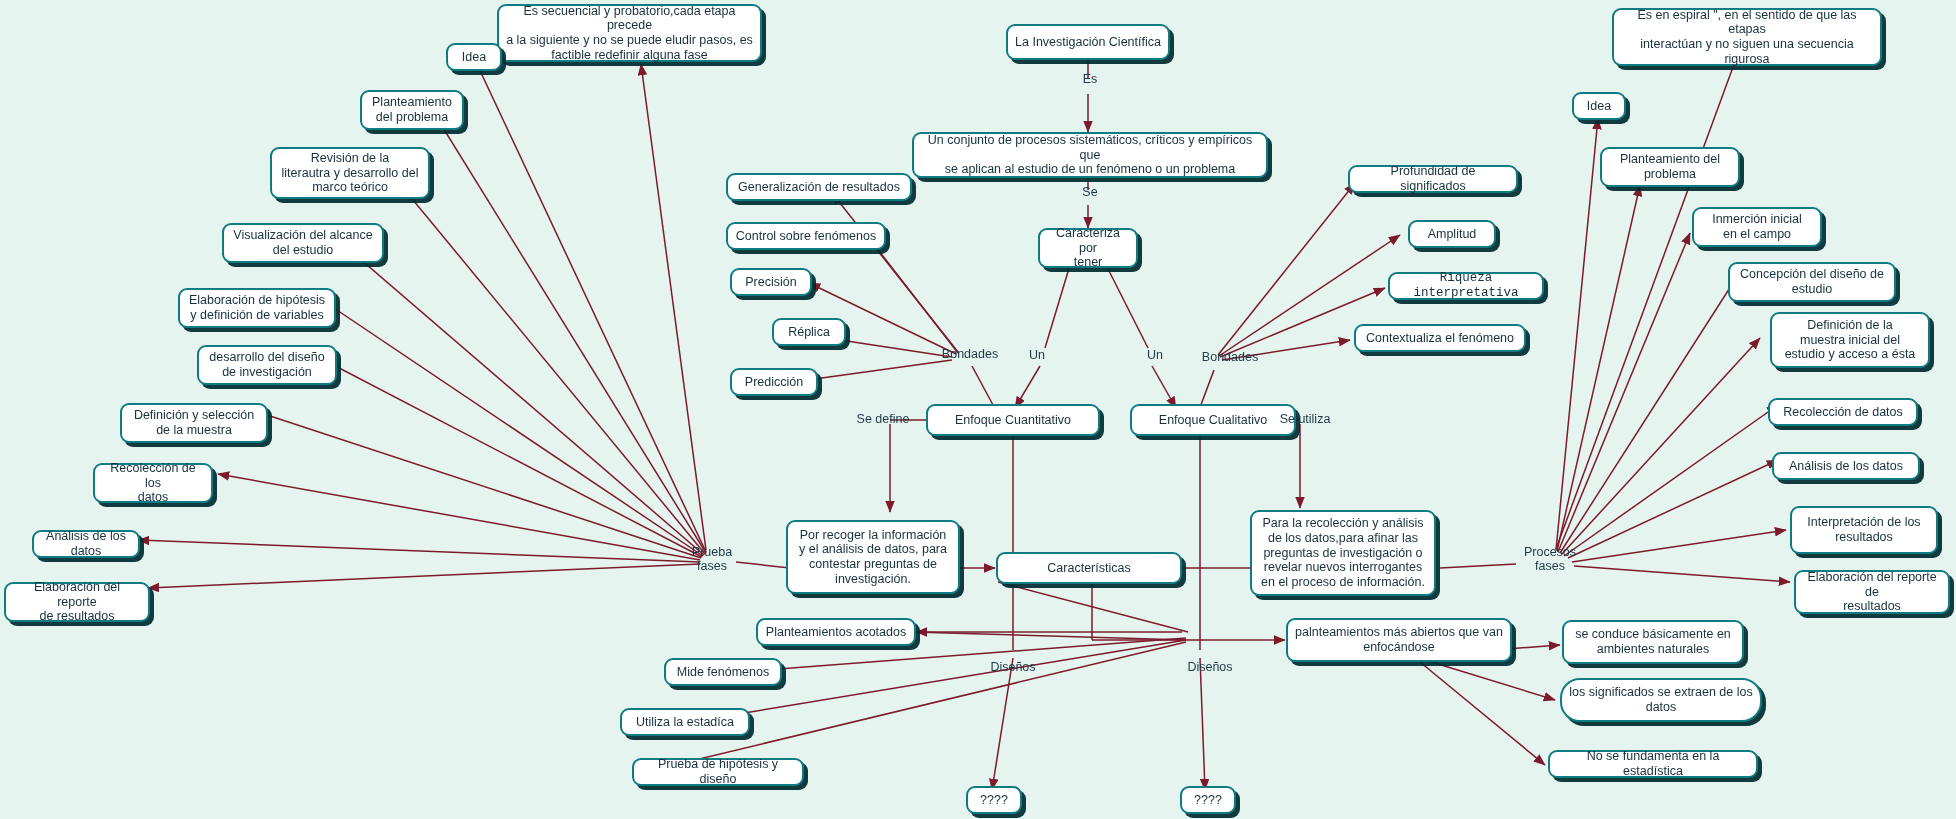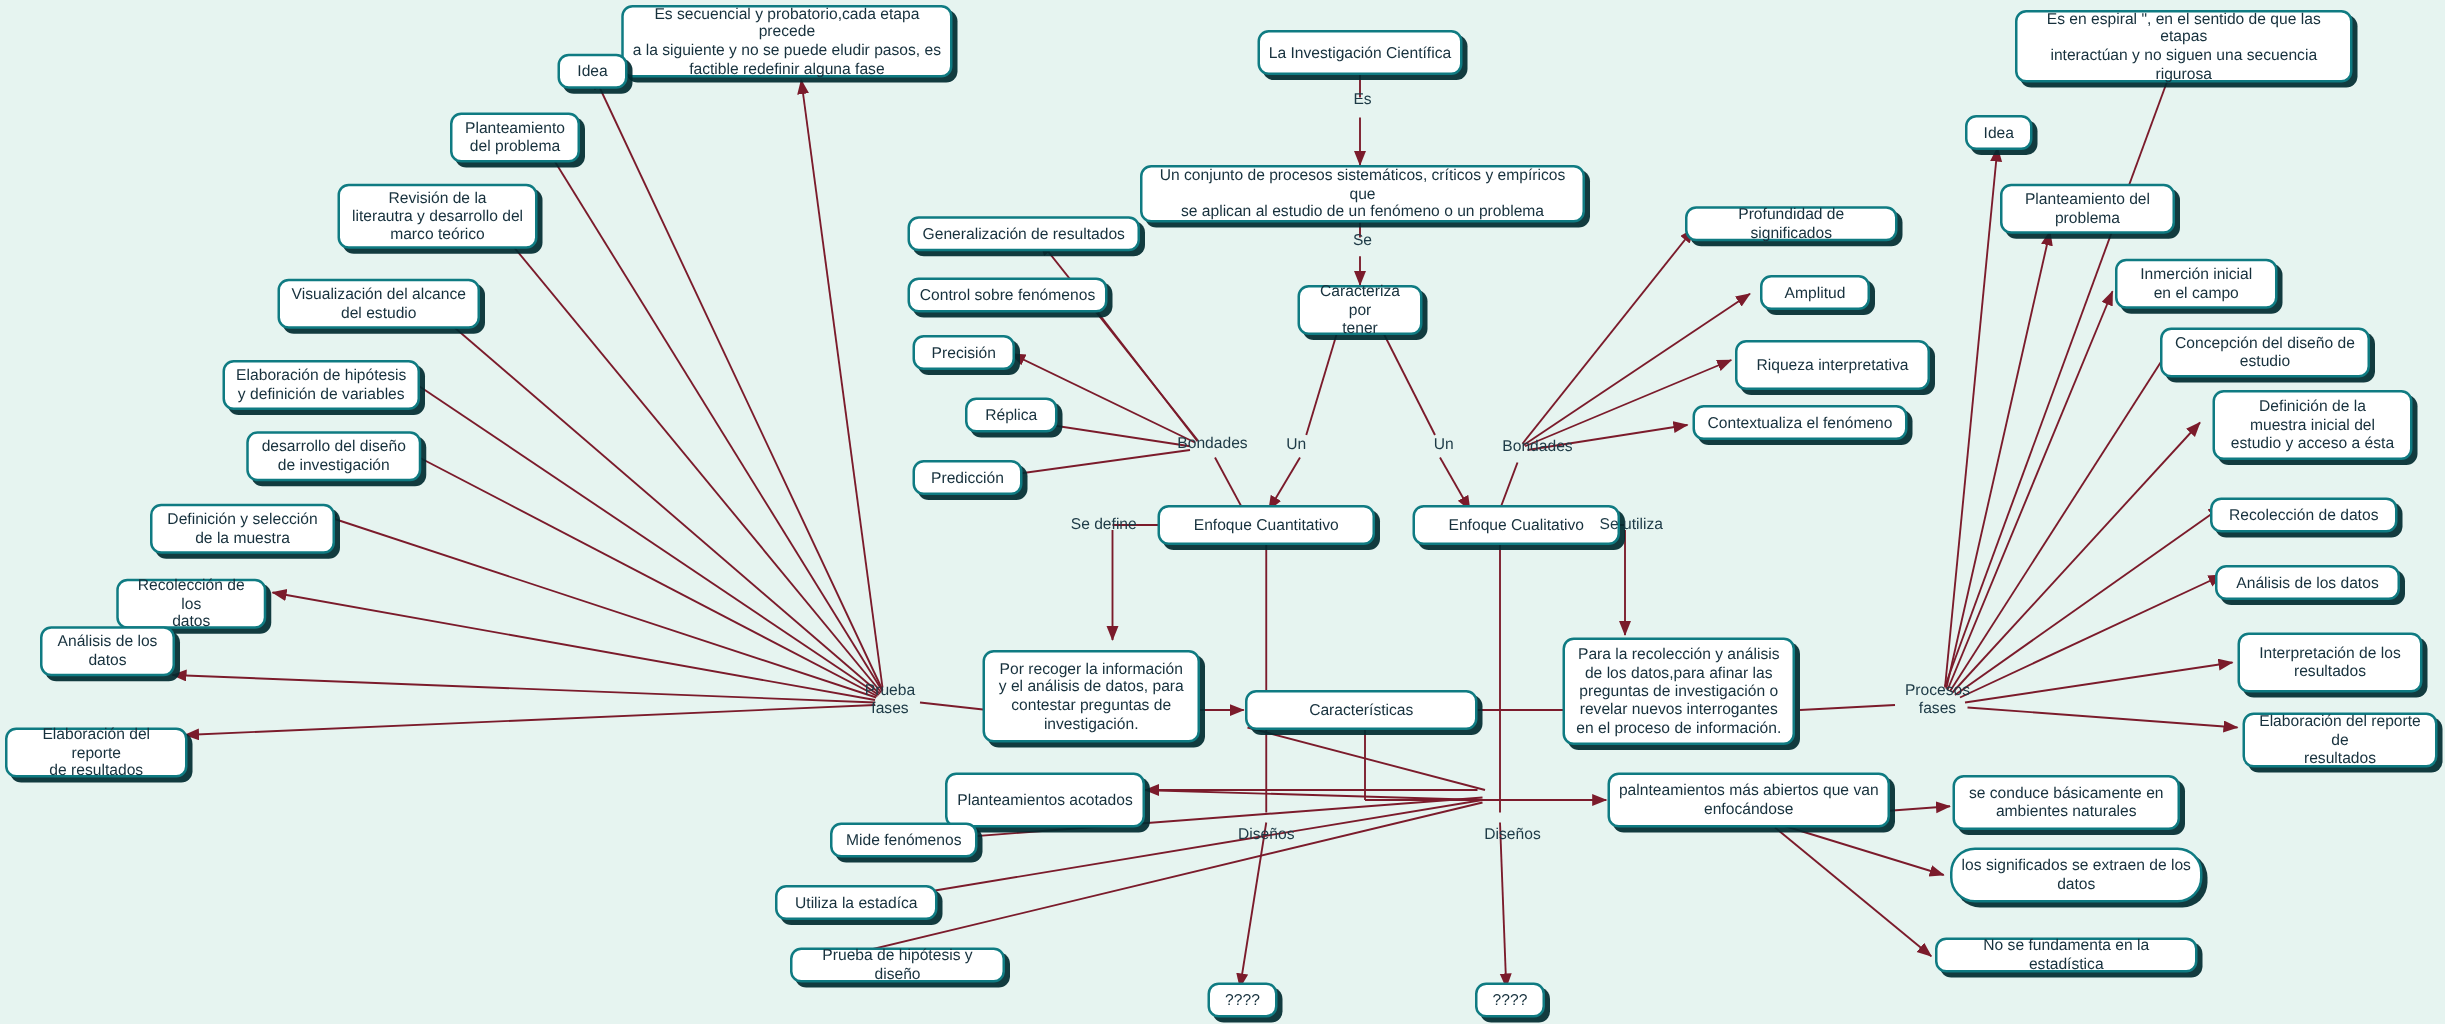--- a/index.html
+++ b/index.html
@@ -191,21 +191,21 @@
   <div class="node" style="left:1180px; top:786px; width:56px; height:28px;">????</div>
 
   <div class="node" style="left:726px; top:173px; width:186px; height:28px;">Generalización de resultados</div>
   <div class="node" style="left:726px; top:222px; width:160px; height:28px;">Control sobre fenómenos</div>
   <div class="node" style="left:730px; top:268px; width:82px; height:28px;">Precisión</div>
   <div class="node" style="left:730px; top:318px; width:74px; height:28px;margin-left:42px;">Réplica</div>
   <div class="node" style="left:730px; top:368px; width:88px; height:28px;">Predicción</div>
 
   <div class="node" style="left:1348px; top:165px; width:170px; height:28px;">Profundidad de significados</div>
   <div class="node" style="left:1408px; top:220px; width:88px; height:28px;">Amplitud</div>
-  <div class="node" style="left:1388px; top:272px; width:156px; height:40px;">Riqueza interpretativa</div>
+  <div class="node" style="left:1388px; top:272px; width:156px; height:28px;font-family:Liberation Mono, monospace;">Riqueza interpretativa</div>
   <div class="node" style="left:1354px; top:324px; width:172px; height:28px;">Contextualiza el fenómeno</div>
 
   <div class="node" style="left:497px; top:4px; width:265px; height:58px;">Es secuencial y probatorio,cada etapa precede
 a la siguiente y no se puede eludir pasos, es
 factible redefinir alguna fase</div>
   <div class="node" style="left:1612px; top:8px; width:270px; height:58px;">Es en espiral ", en el sentido de que las etapas
 interactúan y no siguen una secuencia
 rigurosa</div>
 
   <div class="linklabel" style="left:672px; top:545px; width:80px;">Prueba
@@ -220,21 +220,21 @@
   <div class="node" style="left:222px; top:223px; width:162px; height:40px;">Visualización del alcance
 del estudio</div>
   <div class="node" style="left:178px; top:288px; width:158px; height:40px;">Elaboración de hipótesis
 y definición de variables</div>
   <div class="node" style="left:197px; top:345px; width:140px; height:40px;">desarrollo del diseño
 de investigación</div>
   <div class="node" style="left:120px; top:403px; width:148px; height:40px;">Definición y selección
 de la muestra</div>
   <div class="node" style="left:93px; top:463px; width:120px; height:40px;">Recolección de los
 datos</div>
-  <div class="node" style="left:32px; top:501px; width:108px; height:40px;">Análisis de los
+  <div class="node" style="left:32px; top:530px; width:108px; height:28px;">Análisis de los
 datos</div>
   <div class="node" style="left:4px; top:582px; width:146px; height:40px;">Elaboración del reporte
 de resultados</div>
 
   <div class="linklabel" style="left:1508px; top:545px; width:84px;">Procesos
 fases</div>
 
   <div class="node" style="left:1572px; top:92px; width:54px; height:28px;">Idea</div>
   <div class="node" style="left:1600px; top:147px; width:140px; height:40px;">Planteamiento del
 problema</div>
@@ -245,21 +245,21 @@
   <div class="node" style="left:1770px; top:312px; width:160px; height:56px;">Definición de la
 muestra inicial del
 estudio y acceso a ésta</div>
   <div class="node" style="left:1768px; top:398px; width:150px; height:28px;">Recolección de datos</div>
   <div class="node" style="left:1772px; top:452px; width:148px; height:28px;">Análisis de los datos</div>
   <div class="node" style="left:1790px; top:506px; width:148px; height:48px;">Interpretación de los
 resultados</div>
   <div class="node" style="left:1794px; top:570px; width:156px; height:44px;">Elaboración del reporte de
 resultados</div>
 
-  <div class="node" style="left:756px; top:618px; width:160px; height:44px;">Planteamientos acotados</div>
+  <div class="node" style="left:756px; top:618px; width:160px; height:28px;">Planteamientos acotados</div>
   <div class="node" style="left:664px; top:658px; width:118px; height:28px;">Mide fenómenos</div>
   <div class="node" style="left:620px; top:708px; width:130px; height:28px;">Utiliza la estadíca</div>
   <div class="node" style="left:632px; top:758px; width:172px; height:28px;">Prueba de hipótesis y diseño</div>
 
   <div class="node" style="left:1286px; top:618px; width:226px; height:44px;">palnteamientos más abiertos que van
 enfocándose</div>
   <div class="node" style="left:1562px; top:620px; width:182px; height:44px;">se conduce básicamente en
 ambientes naturales</div>
   <div class="node" style="left:1560px; top:678px; width:202px; height:44px;border-radius:20px;">los significados se extraen  de los
 datos</div>

